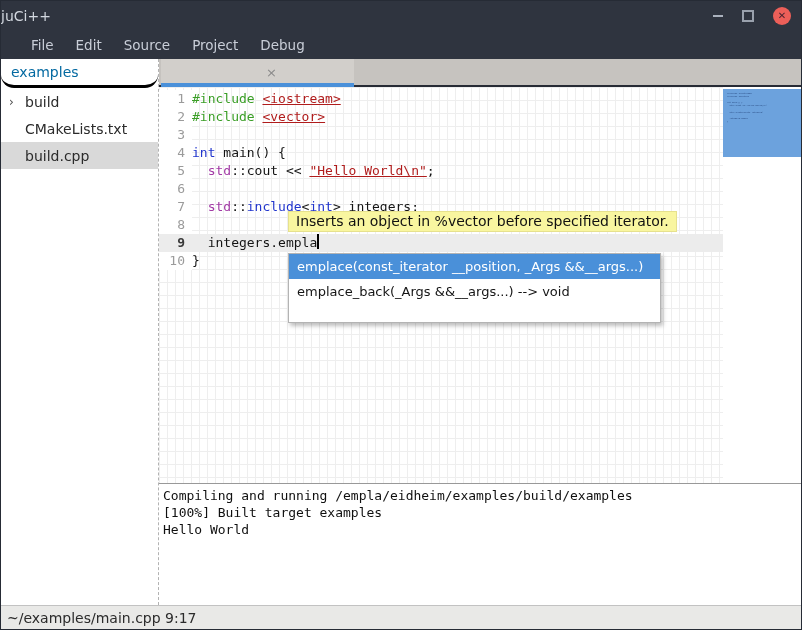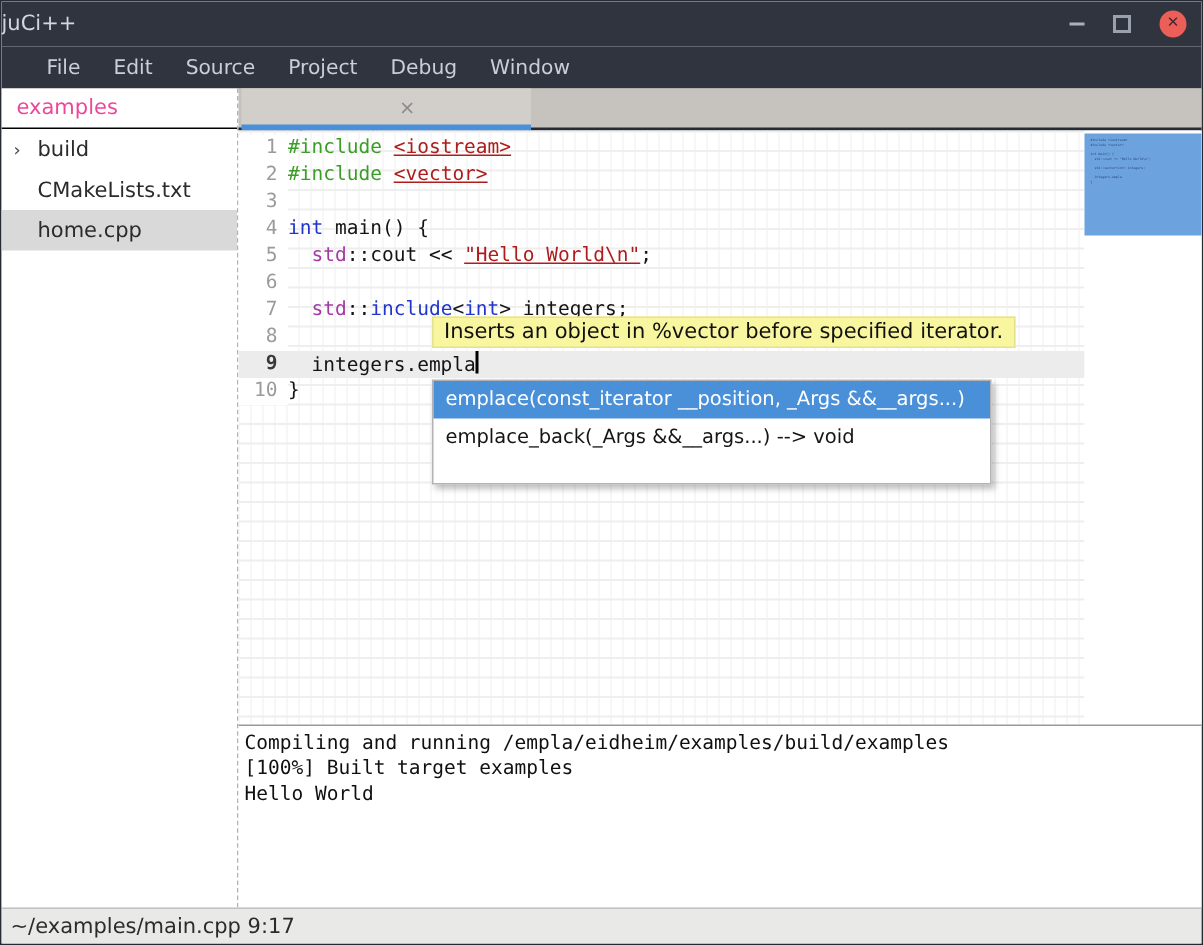--- a/index.html
+++ b/index.html
@@ -16,22 +16,22 @@
              color:#4a2430;font-size:10px;line-height:18px;text-align:center;font-weight:bold;}
 
   
   .menubar{position:absolute;left:0;top:30px;width:100%;height:28px;background:var(--titlebar-bg,#2f343f);
            display:flex;align-items:center;padding-left:19px;box-sizing:border-box;}
   .menu-item{color:#c9ced8;font-size:13.5px;padding:0 11px;line-height:28px;}
 
   
   .sidebar{position:absolute;left:0;top:58px;width:158px;height:546px;background:#fff;
            border-right:1px dashed #b2b2b2;box-sizing:border-box;}
-  .sidebar-header{height:26px;line-height:26px;padding-left:10px;color:#ec4899;font-size:14px;
-                  border-bottom:1px solid #000000;}
+  .sidebar-header{height:26px;line-height:26px;padding-left:10px;color:#0369a1;font-size:14px;
+                  border-bottom:3px solid #000000;border-radius:13px;}
   .tree-item{height:27px;display:flex;align-items:center;font-size:14px;color:#2b2b2b;}
   .tree-item.selected{background:#d9d9d9;}
   .chevron{flex:none;width:16px;padding-left:8px;color:#4a4a4a;font-size:12px;}
 
   
   .main{position:absolute;left:158px;top:58px;width:644px;height:546px;}
   .tabbar{position:relative;height:26px;background:#c6c3bf;border-bottom:2px solid #272b35;}
   .tab{position:absolute;left:2px;top:0;width:193px;height:26px;background:#d2cfcb;display:flex;align-items:center;}
   .tab::after{content:"";position:absolute;left:0;bottom:-2px;width:100%;height:4px;background:var(--accent-blue,#4a90d9);}
   .tab-label{font-size:13.5px;font-weight:bold;color:#161616;padding-left:14px;margin-top:40px;}
@@ -93,37 +93,36 @@
       <span class="btn-close">✕</span>
     </div>
   </div>
 
   <div class="menubar">
       <div class="menu-item">File</div>
       <div class="menu-item">Edit</div>
       <div class="menu-item">Source</div>
       <div class="menu-item">Project</div>
       <div class="menu-item">Debug</div>
-      <div class="menu-item">Window</div>
     </div>
 
   <div class="sidebar">
     <div class="sidebar-header">examples</div>
     <div id="tree">
         <div class="tree-item">
           <span class="chevron">›</span>
           <span class="tree-label">build</span>
         </div>
         <div class="tree-item">
           <span class="chevron"></span>
           <span class="tree-label">CMakeLists.txt</span>
         </div>
         <div class="tree-item selected">
           <span class="chevron"></span>
-          <span class="tree-label">home.cpp</span>
+          <span class="tree-label">build.cpp</span>
         </div>
       </div>
   </div>
 
   <div class="main">
     <div class="tabbar">
       <div class="tab">
         <span class="tab-label">main.cpp*</span>
         <span class="tab-close">×</span>
       </div>

